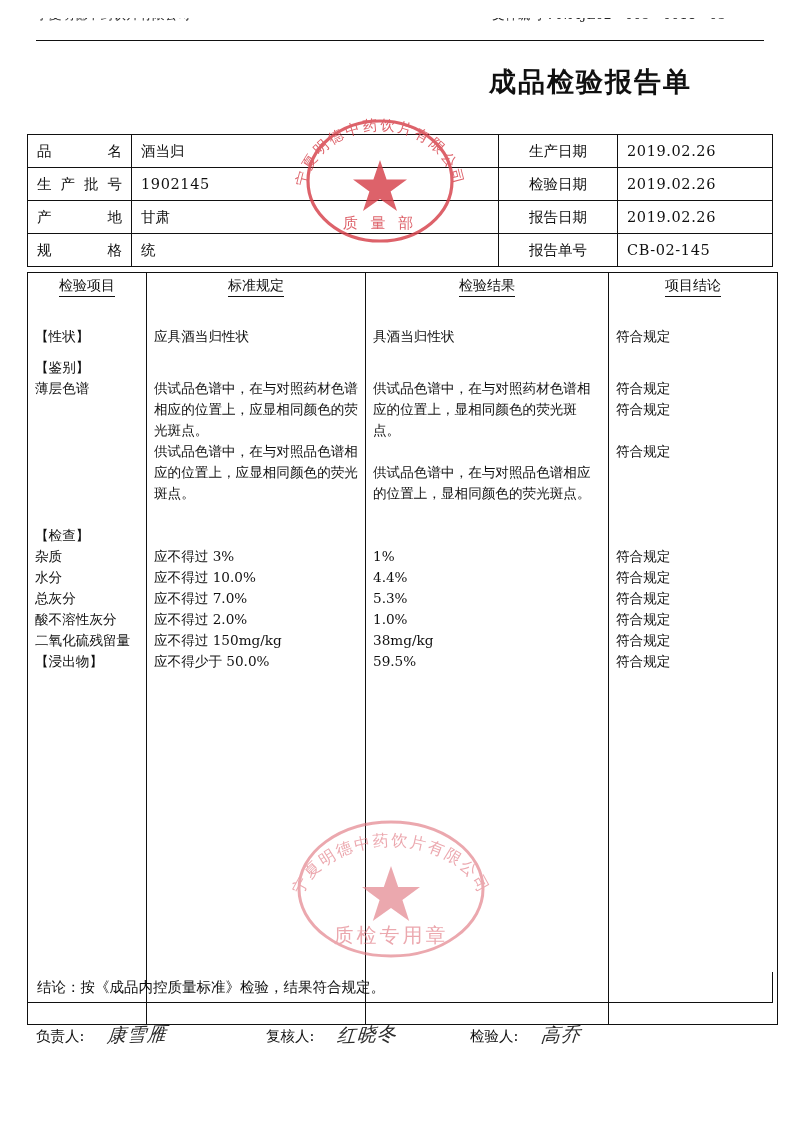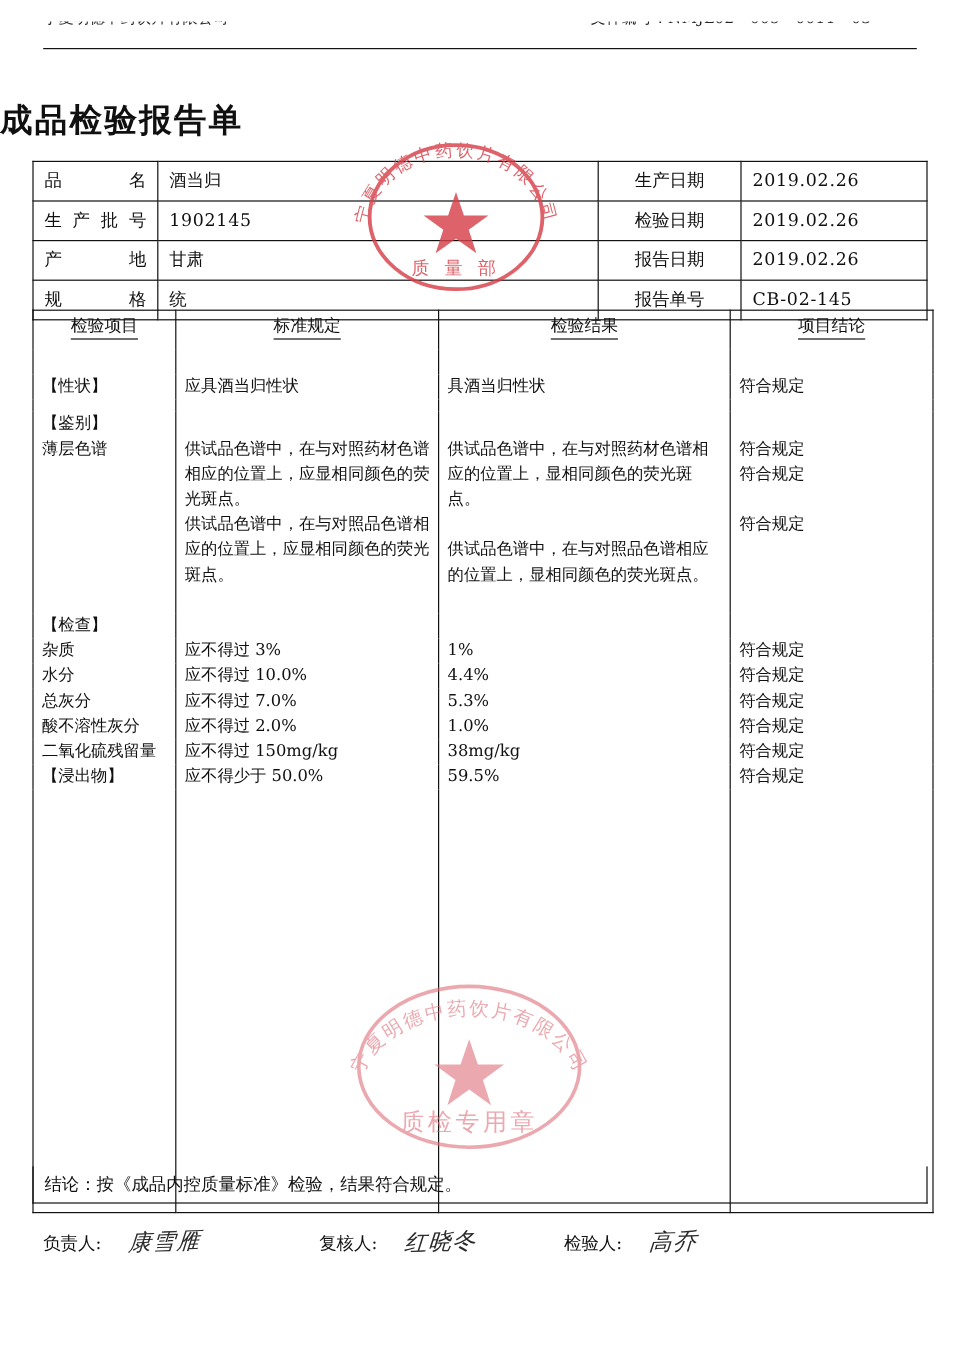--- a/index.html
+++ b/index.html
@@ -45,23 +45,23 @@
     letter-spacing: .4px;
     color: #232323;
     white-space: nowrap;
   }
   .doc-header-right { padding-right: 38px; }
 
   
   .title {
     position: absolute;
     left: 0;
-    top: 82px;
+    top: 64px;
     width: 692px;
-    text-align: left;
+    text-align: right;
     font-size: 27px;
     font-weight: 700;
     letter-spacing: 2px;
     font-family: "DejaVu Serif", "Liberation Serif", serif;
   }
 
   
   table {
     border-collapse: collapse;
     table-layout: fixed;
@@ -87,21 +87,21 @@
   }
   .lbl-center { text-align: center; }
   .val-num {
     font-family: "DejaVu Serif", "Liberation Serif", serif;
     letter-spacing: .6px;
   }
 
   .main-table {
     position: absolute;
     left: 27px;
-    top: 258px;
+    top: 272px;
     width: 746px;
   }
   .main-table td, .main-table th {
     border-left: 1.1px solid #111;
     border-right: 1.1px solid #111;
     padding: 0;
     vertical-align: top;
   }
   .main-table .hdr-row td {
     border-top: 1.1px solid #111;

